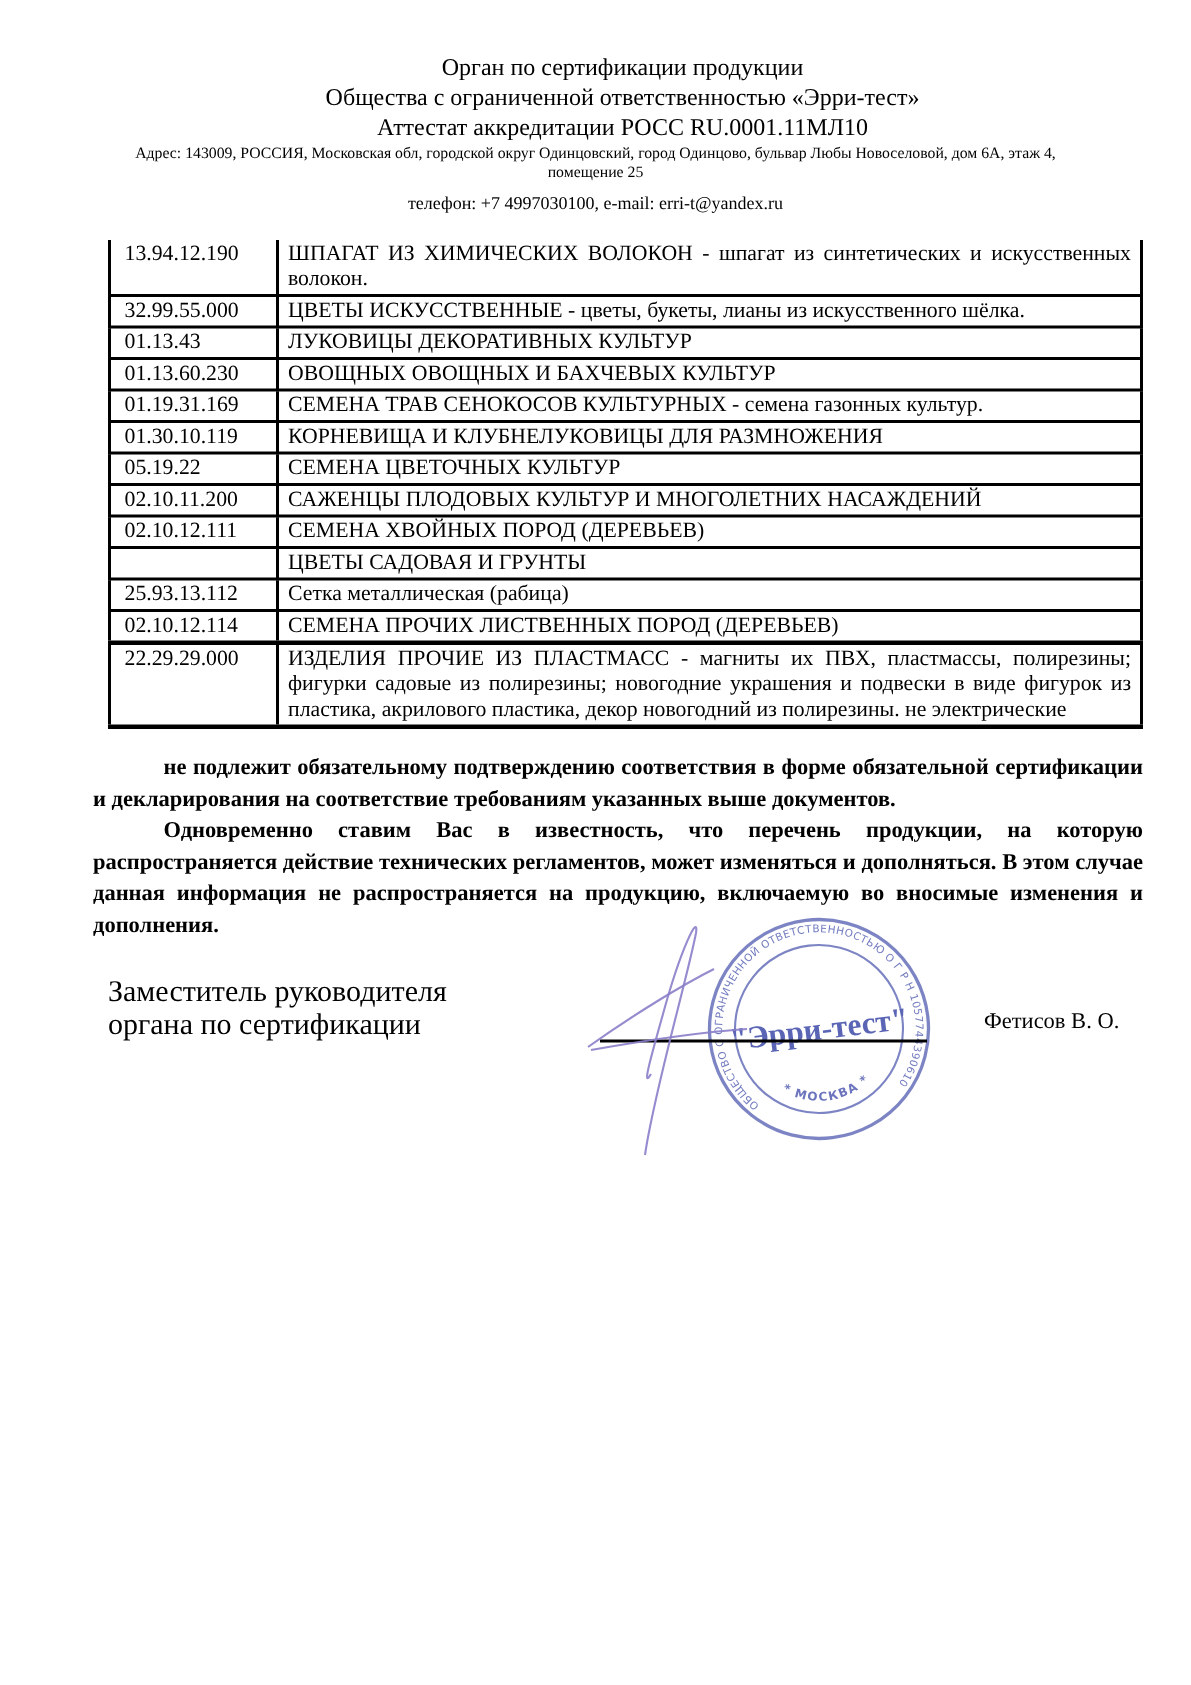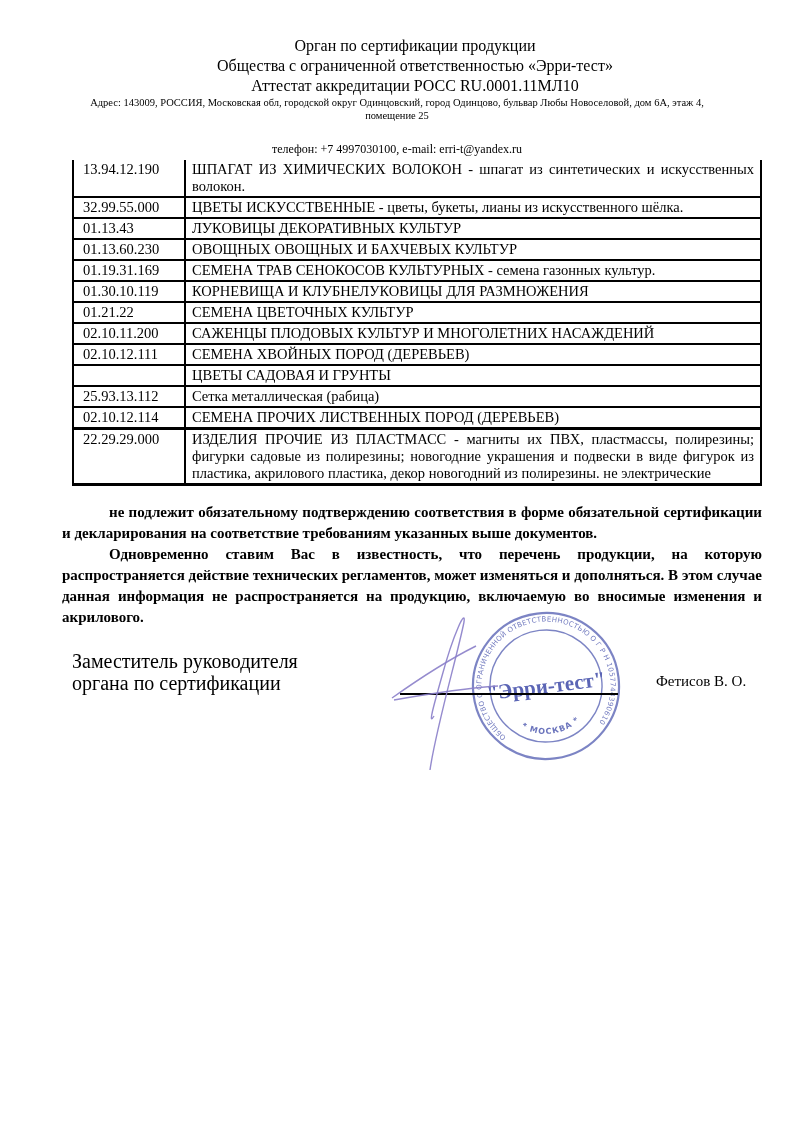--- a/index.html
+++ b/index.html
@@ -10,21 +10,21 @@
     background: #ffffff;
     font-family: "Liberation Serif", "DejaVu Serif", serif;
     color: var(--text, #000);
     overflow: hidden;
   }
 
   
   .header { position: absolute; top: 36px; left: 0; width: 100%; text-align: center; }
   .h-main  { font-size: 16px; line-height: 20px; padding-left: 36px; }
   .h-addr  { font-size: 10.5px; line-height: 13px; }
-  .h-phone { font-size: 12px; line-height: 15px; margin-top: 20px; }
+  .h-phone { font-size: 12px; line-height: 15px; margin-top: 6px; }
 
   
   .products-table {
     position: absolute; top: 160px; left: 72px;
     width: 690px; border-collapse: collapse; table-layout: fixed;
   }
   .products-table td {
     border: 2px solid var(--table-border, #000);
     border-top-width: 2px;
     font-size: 14.5px; line-height: 17px;
@@ -120,21 +120,21 @@
       <td class="code-cell">01.19.31.169</td>
       <td class="desc-cell">СЕМЕНА ТРАВ СЕНОКОСОВ КУЛЬТУРНЫХ - семена газонных культур.</td>
     </tr>
 
     <tr>
       <td class="code-cell">01.30.10.119</td>
       <td class="desc-cell">КОРНЕВИЩА И КЛУБНЕЛУКОВИЦЫ ДЛЯ РАЗМНОЖЕНИЯ</td>
     </tr>
 
     <tr>
-      <td class="code-cell">01.21.22</td>
+      <td class="code-cell">05.19.22</td>
       <td class="desc-cell">СЕМЕНА ЦВЕТОЧНЫХ КУЛЬТУР</td>
     </tr>
 
     <tr>
       <td class="code-cell">02.10.11.200</td>
       <td class="desc-cell">САЖЕНЦЫ ПЛОДОВЫХ КУЛЬТУР И МНОГОЛЕТНИХ НАСАЖДЕНИЙ</td>
     </tr>
 
     <tr>
       <td class="code-cell">02.10.12.111</td>
@@ -158,21 +158,21 @@
 
     <tr>
       <td class="code-cell">22.29.29.000</td>
       <td class="desc-cell">ИЗДЕЛИЯ ПРОЧИЕ ИЗ ПЛАСТМАСС - магниты их ПВХ, пластмассы, полирезины; фигурки садовые из полирезины;  новогодние украшения и подвески в виде фигурок из пластика, акрилового пластика, декор новогодний из полирезины. не электрические</td>
     </tr>
   </tbody>
   </table>
 
   <div class="body-text">
     <p>не подлежит обязательному подтверждению соответствия в форме обязательной сертификации и декларирования на соответствие требованиям указанных выше документов.</p>
-    <p>Одновременно ставим Вас в известность, что перечень продукции, на которую распространяется действие технических регламентов, может изменяться и дополняться. В этом случае данная информация не распространяется на продукцию, включаемую во вносимые изменения и акрилового.</p>
+    <p>Одновременно ставим Вас в известность, что перечень продукции, на которую распространяется действие технических регламентов, может изменяться и дополняться. В этом случае данная информация не распространяется на продукцию, включаемую во вносимые изменения и дополнения.</p>
   </div>
 
   <div class="sig-title">Заместитель руководителя органа по сертификации</div>
   <div class="sig-name">Фетисов В. О.</div>
   <div class="sig-line"></div>
 
   <svg class="stamp-svg" width="164" height="164" viewBox="0 0 164 164">
     <g transform="rotate(-7 82 82)">
       <circle class="stamp-circle" cx="82" cy="82" r="73" stroke-width="2.2" opacity="0.8"></circle>
       <circle class="stamp-circle" cx="82" cy="82" r="56" stroke-width="1.4" opacity="0.8"></circle>

